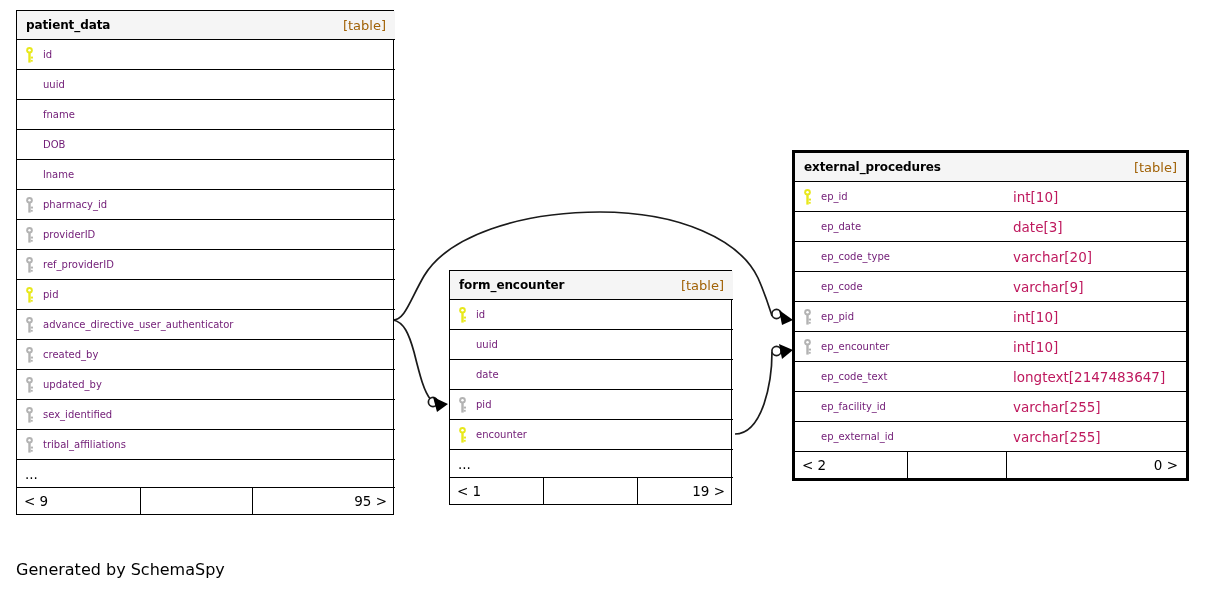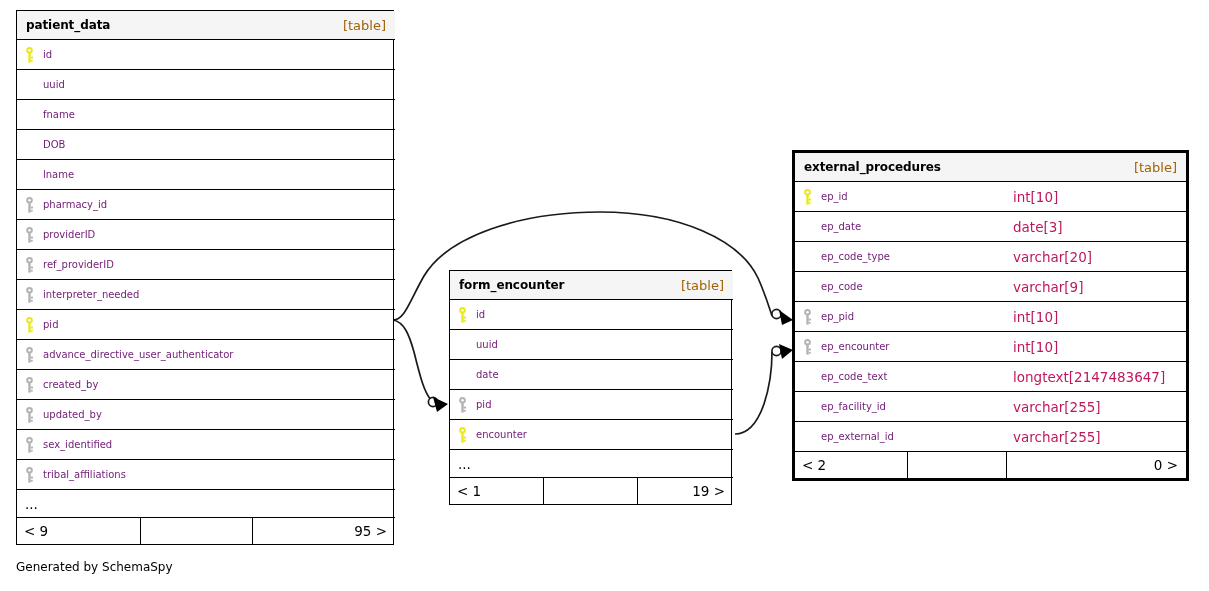--- a/index.html
+++ b/index.html
@@ -157,21 +157,21 @@
     align-items: center;
     justify-content: flex-end;
     height: 26px;
     box-sizing: border-box;
   }
 
   .caption {
     position: absolute;
     left: 16px;
     top: 560px;
-    font-size: 12px;
+    font-size: 16px;
     color: #000000;
     z-index: 4;
   }
 </style>
 </head>
 <body>
 
 <div id="canvas">
 
   <svg class="connectors" viewBox="0 0 1209 591" width="1209" height="591" xmlns="http://www.w3.org/2000/svg">
@@ -299,36 +299,20 @@
                 <span class="keyslot">
                   <svg width="9" height="16" viewBox="0 0 9 16">
                     <circle cx="4.5" cy="3.3" r="3.3" fill="#b3b3b3"></circle>
                     <circle cx="4.5" cy="3.3" r="1.25" fill="#ffffff"></circle>
                     <rect x="3.3" y="5.4" width="2.4" height="10.2" fill="#b3b3b3"></rect>
                     <rect x="5.7" y="9.6" width="2.3" height="1.9" fill="#b3b3b3"></rect>
                     <rect x="5.7" y="12.9" width="2.0" height="1.8" fill="#b3b3b3"></rect>
                   </svg>
                 </span>
                 <span class="col-label">ref_providerID</span>
-              </div>
-            </td>
-          </tr>
-          <tr class="col-row">
-            <td colspan="3">
-              <div class="col-cell">
-                <span class="keyslot">
-                  <svg width="9" height="16" viewBox="0 0 9 16">
-                    <circle cx="4.5" cy="3.3" r="3.3" fill="#b3b3b3"></circle>
-                    <circle cx="4.5" cy="3.3" r="1.25" fill="#ffffff"></circle>
-                    <rect x="3.3" y="5.4" width="2.4" height="10.2" fill="#b3b3b3"></rect>
-                    <rect x="5.7" y="9.6" width="2.3" height="1.9" fill="#b3b3b3"></rect>
-                    <rect x="5.7" y="12.9" width="2.0" height="1.8" fill="#b3b3b3"></rect>
-                  </svg>
-                </span>
-                <span class="col-label">interpreter_needed</span>
               </div>
             </td>
           </tr>
           <tr class="col-row">
             <td colspan="3">
               <div class="col-cell">
                 <span class="keyslot">
                   <svg width="9" height="16" viewBox="0 0 9 16">
                     <circle cx="4.5" cy="3.3" r="3.3" fill="#e8e81c"></circle>
                     <circle cx="4.5" cy="3.3" r="1.25" fill="#ffffff"></circle>

